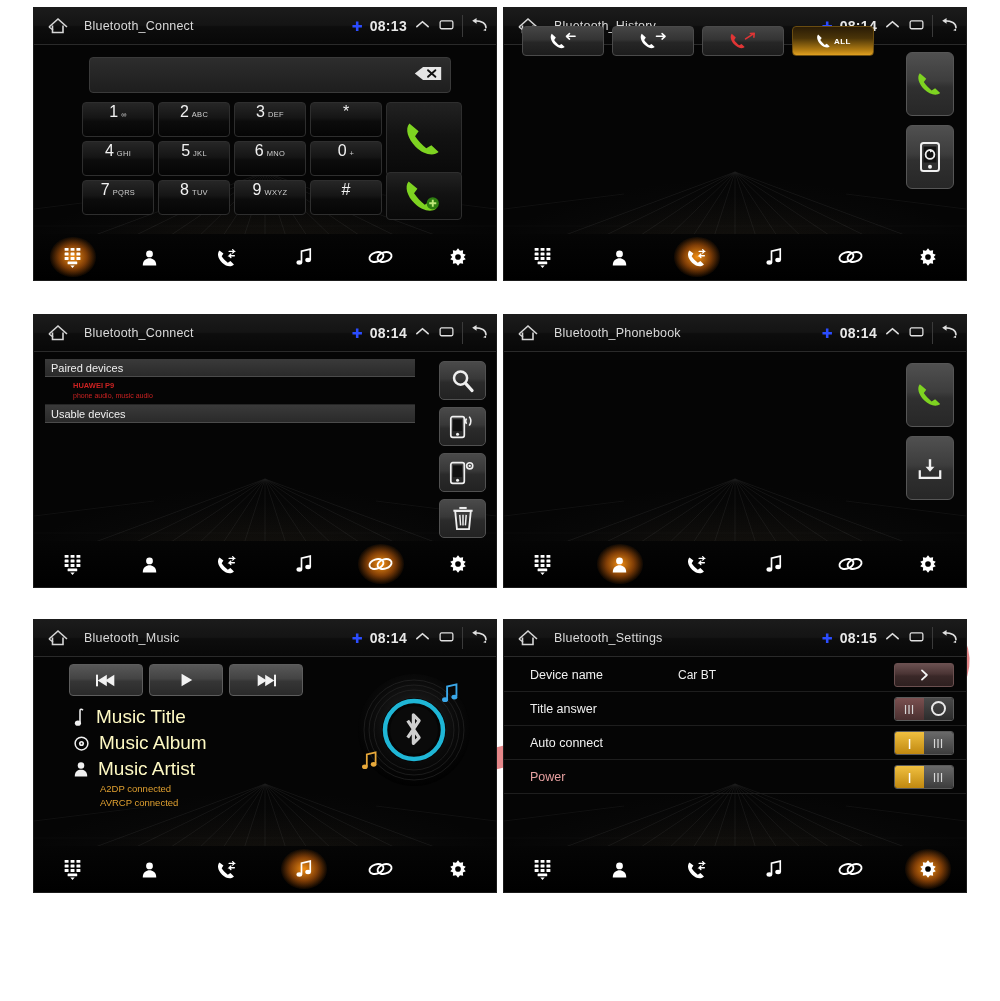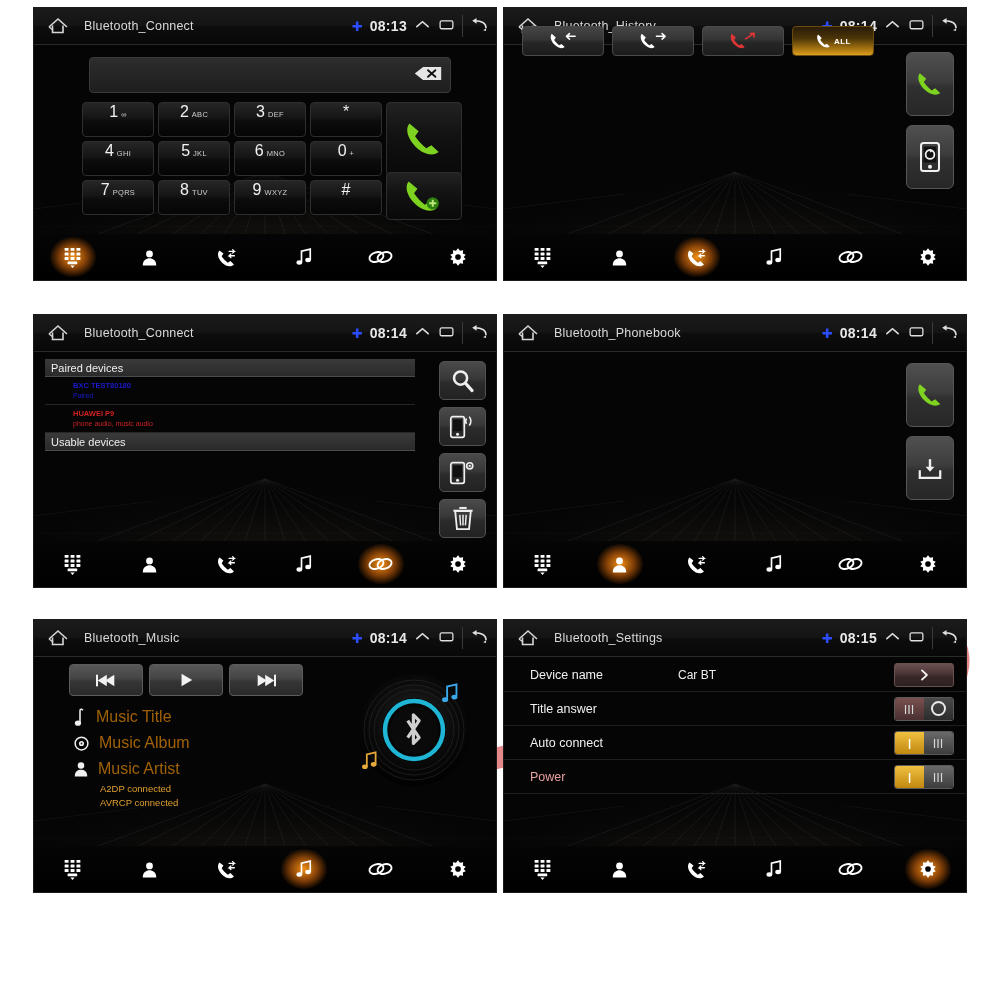--- a/index.html
+++ b/index.html
@@ -146,21 +146,21 @@
 
   
   .mctrls{position:absolute;left:35px;top:44px;display:flex;gap:6px;z-index:3;}
   .mbtn{
     width:72px;height:30px;border-radius:4px;
     background:linear-gradient(#585858 0%,#444 45%,#353535 55%,#2a2a2a 100%);
     border:1px solid #5d5d5d;display:flex;align-items:center;justify-content:center;
   }
   .minfo{position:absolute;left:40px;top:84px;z-index:3;}
   .mrow{display:flex;align-items:center;gap:10px;height:26px;}
-  .mrow .mlabel{color:#a16207;font-size:16px;}
+  .mrow .mlabel{color:#fef9c3;font-size:19px;}
   .mstat{color:#e0a030;font-size:9.5px;line-height:14px;padding-left:26px;}
   .vinyl{position:absolute;right:22px;top:50px;width:120px;height:120px;z-index:2;}
 
   
   .srows{position:absolute;left:0;top:38px;width:100%;z-index:3;}
   .srow{
     height:33px;display:flex;align-items:center;
     border-bottom:1px solid #1e1e1e;padding:0 12px 0 26px;
   }
   .skey{color:#f0f0f0;font-size:12.5px;width:148px;}
@@ -637,24 +637,20 @@
           </svg></span>
       <span class="tb-sep"></span>
       <span><svg width="19" height="17">
             <use href="#i-back"></use>
           </svg></span>
     </span>
   </div>
 
   <div class="dev-list">
     <div class="dev-hdr">Paired devices</div>
-    <div class="dev-row">
-      <div class="dev-name" style="color:#1a1acc">BXC TEST80180</div>
-      <div class="dev-stat" style="color:#1a1acc">Paired</div>
-    </div>
     <div class="dev-row">
       <div class="dev-name" style="color:#cc2222">HUAWEI P9</div>
       <div class="dev-stat" style="color:#cc2222">phone audio, music audio</div>
     </div>
     <div class="dev-hdr">Usable devices</div>
   </div>
 
   <div class="conn-side">
     <div class="cbtn">
         <svg width="25" height="25">

